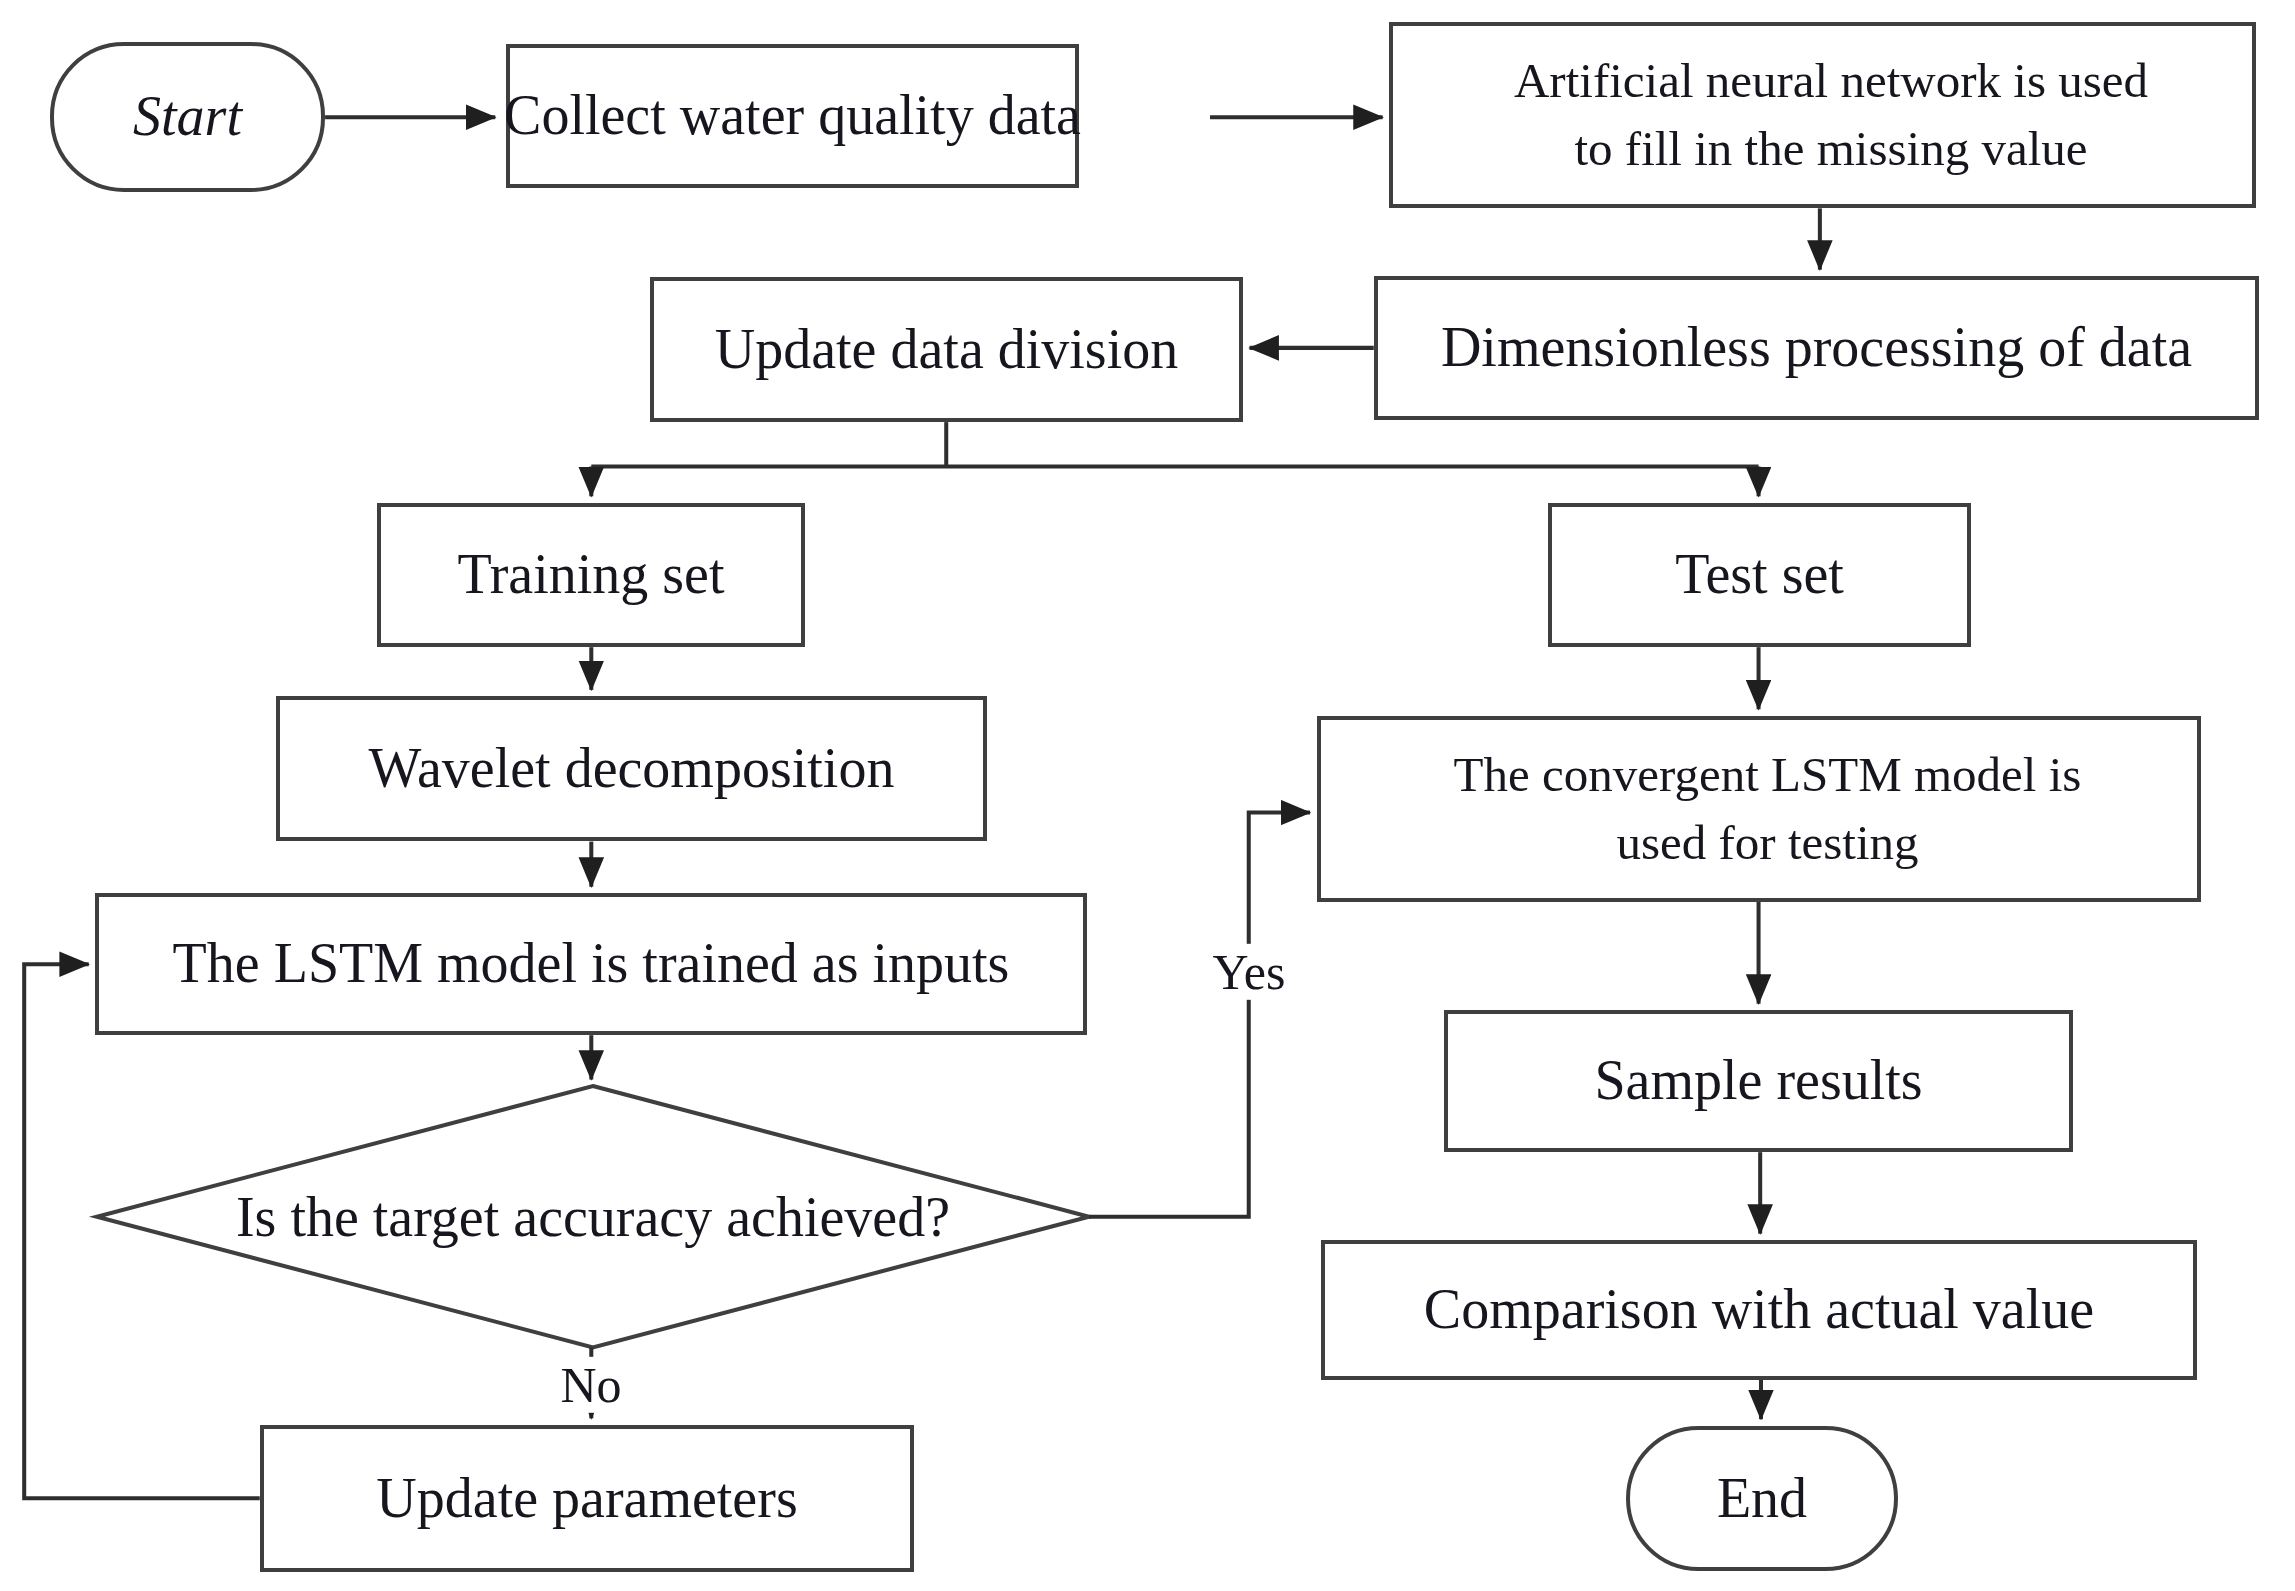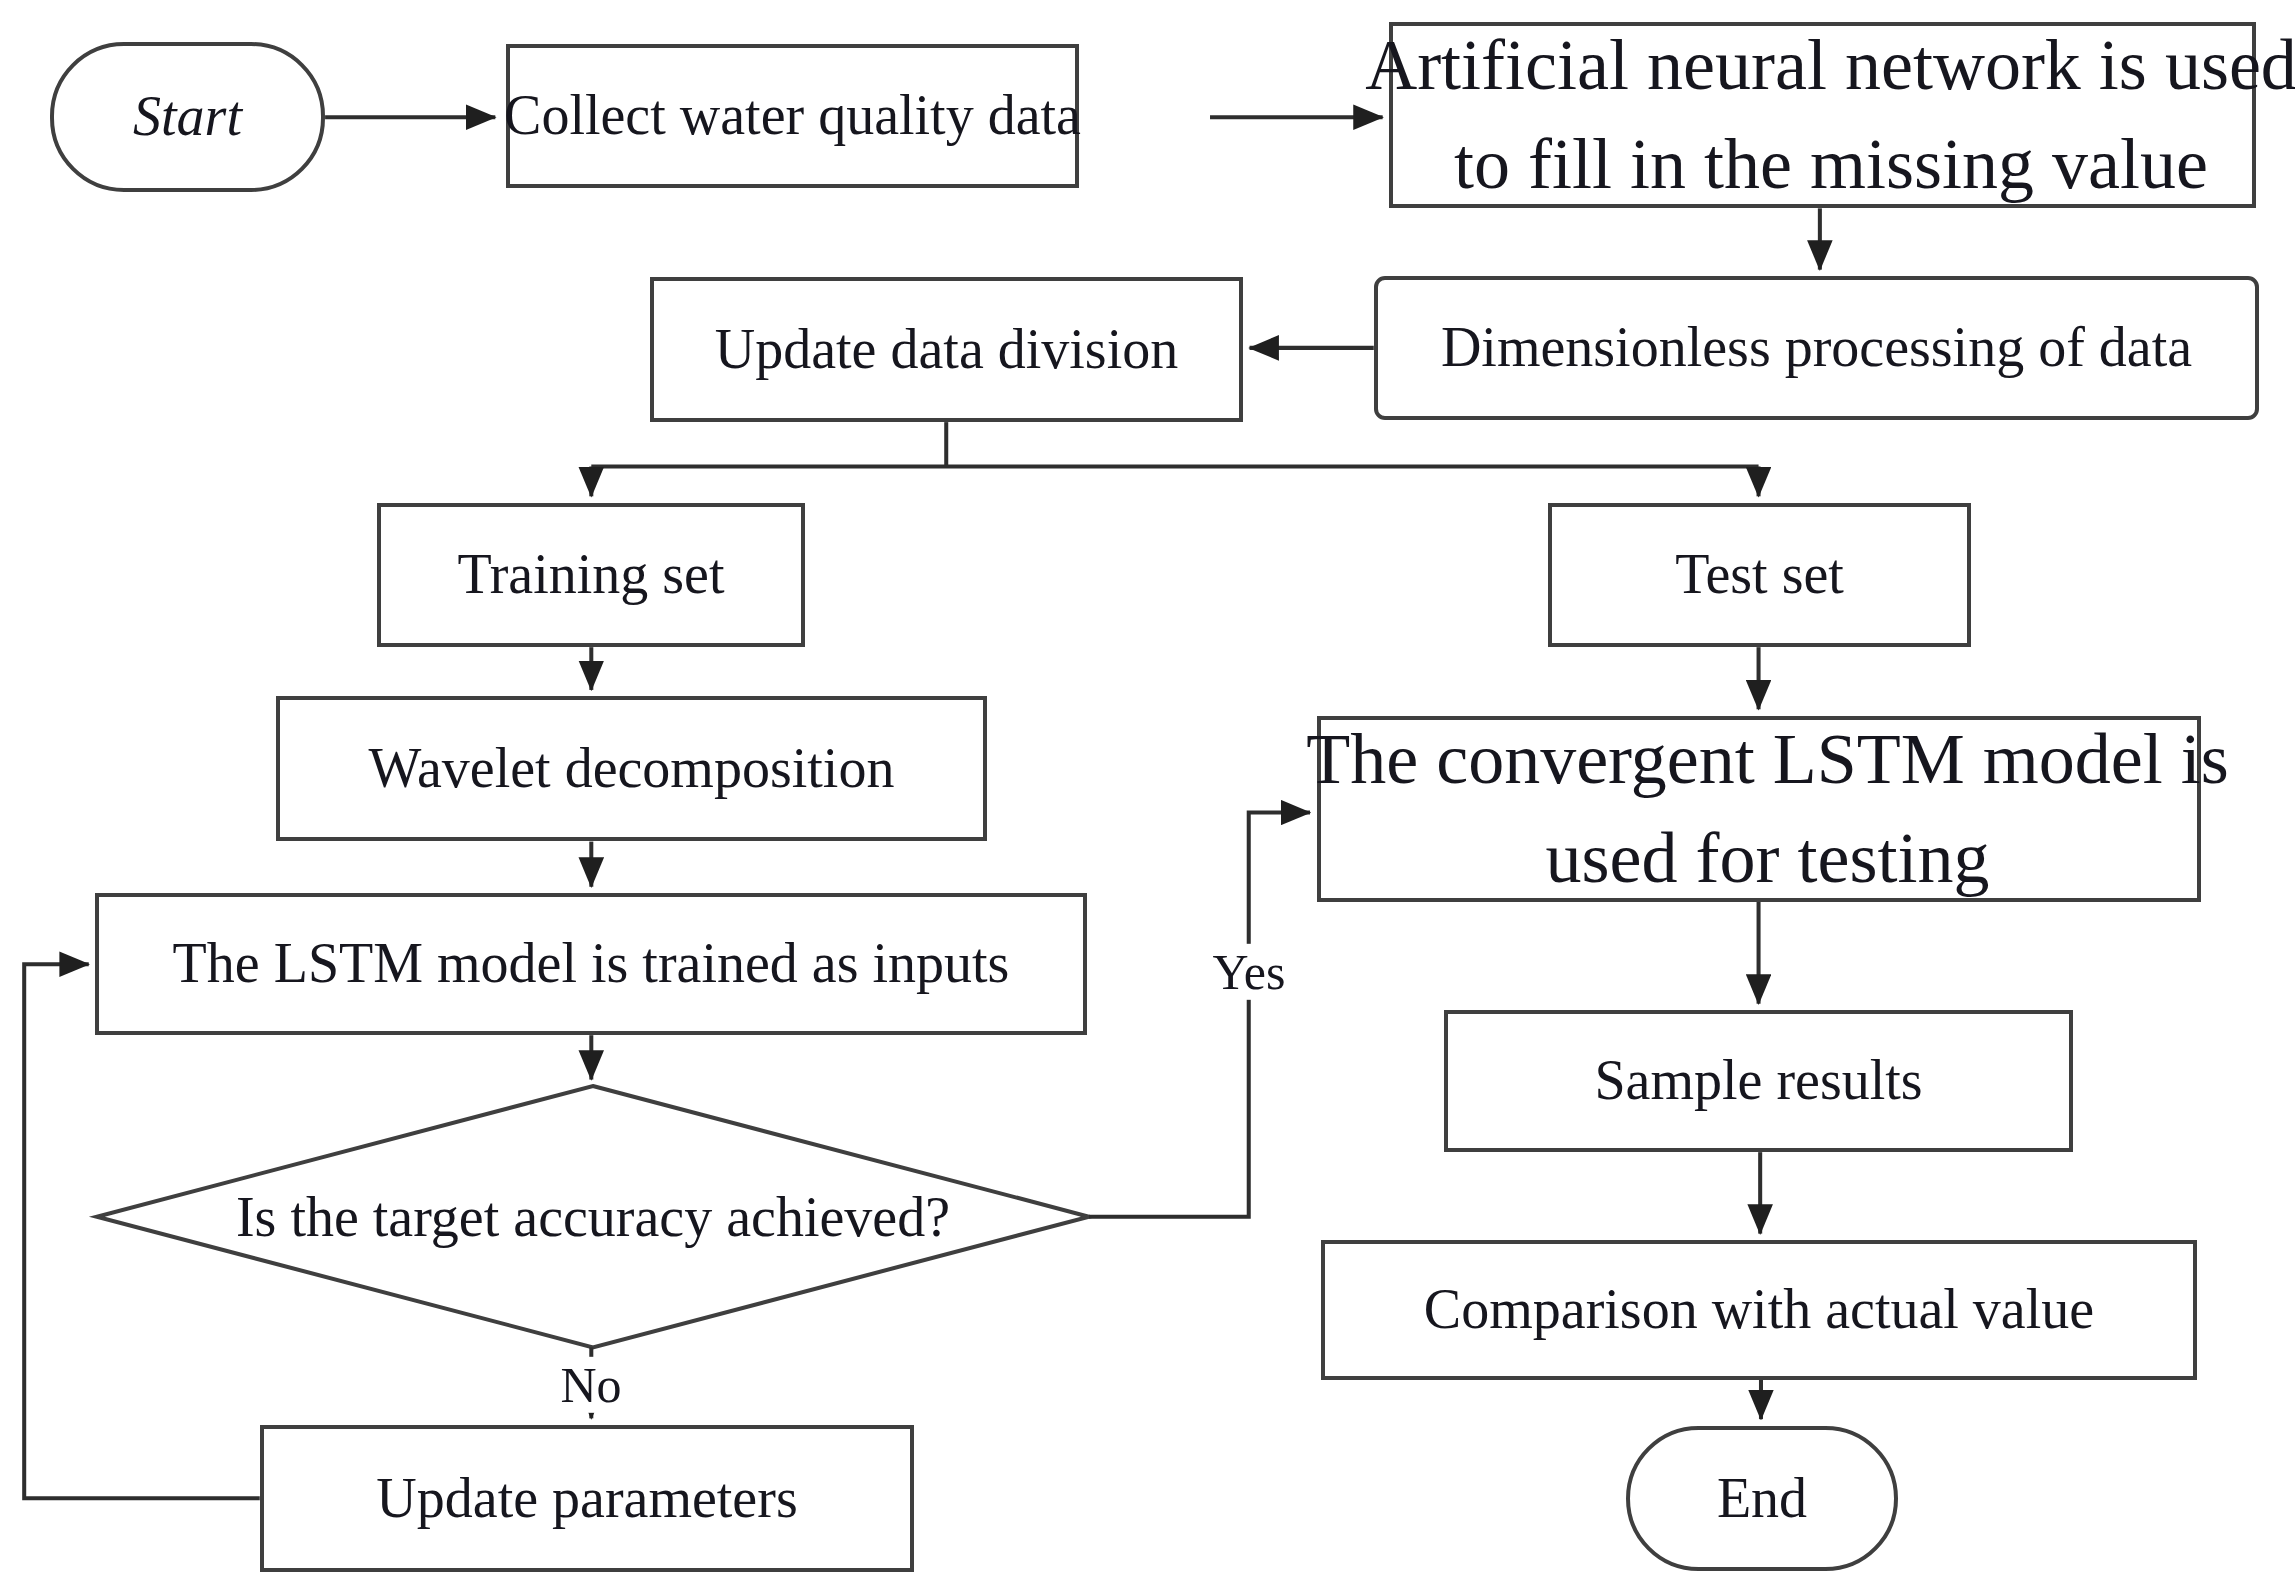--- a/index.html
+++ b/index.html
@@ -27,21 +27,21 @@
     display: flex;
     flex-direction: column;
     align-items: center;
     justify-content: center;
     text-align: center;
     font-size: 56px;
     line-height: 1.38;
     white-space: nowrap;
   }
   .node.terminator { border-radius: 74px; }
-  .node.twoline { font-size: 72px; padding-left: 17px; }
+  .node.twoline { font-size: 49px; padding-left: 17px; }
   .decision-label {
     position: absolute;
     z-index: 2;
     display: flex;
     align-items: center;
     justify-content: center;
     font-size: 56px;
     white-space: nowrap;
   }
   .edge-label {
@@ -93,21 +93,21 @@
 
   <div class="node terminator" style="left:50px; top:42px; width:275px; height:150px;font-style:italic;">Start</div>
 
   <div class="node" style="left:506px; top:44px; width:573px; height:144px;">Collect water quality data</div>
 
   <div class="node twoline" style="left:1389px; top:22px; width:867px; height:186px;">
     <div>Artificial neural network is used</div>
     <div>to fill in the missing value</div>
   </div>
 
-  <div class="node" style="left:1374px; top:276px; width:885px; height:144px;border-radius:11px;">Dimensionless processing of data</div>
+  <div class="node" style="left:1374px; top:276px; width:885px; height:144px;">Dimensionless processing of data</div>
 
   <div class="node" style="left:650px; top:277px; width:593px; height:145px;">Update data division</div>
 
   <div class="node" style="left:377px; top:503px; width:428px; height:144px;">Training set</div>
 
   <div class="node" style="left:1548px; top:503px; width:423px; height:144px;">Test set</div>
 
   <div class="node" style="left:276px; top:696px; width:711px; height:145px;">Wavelet decomposition</div>
 
   <div class="node twoline" style="left:1317px; top:716px; width:884px; height:186px;">

